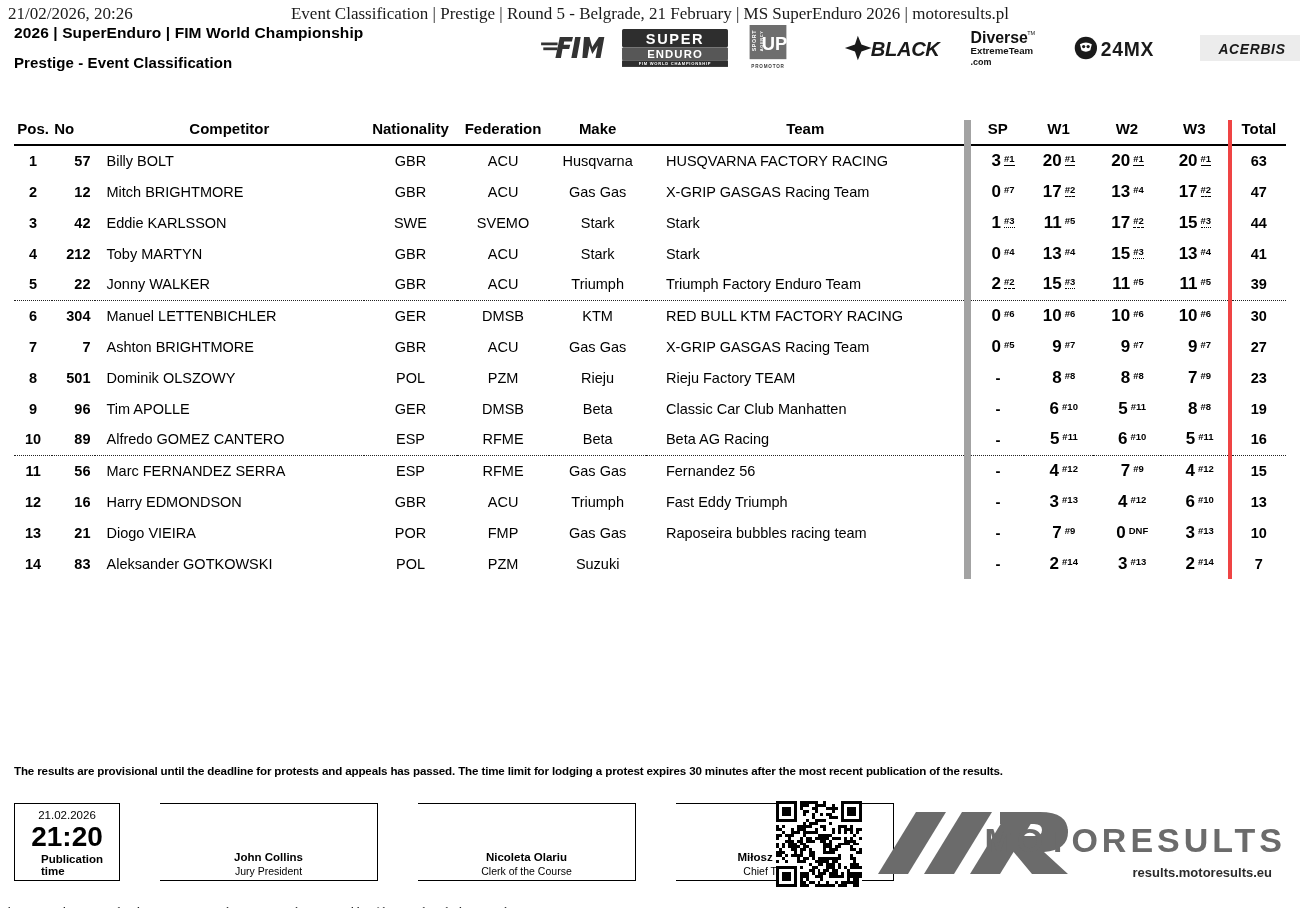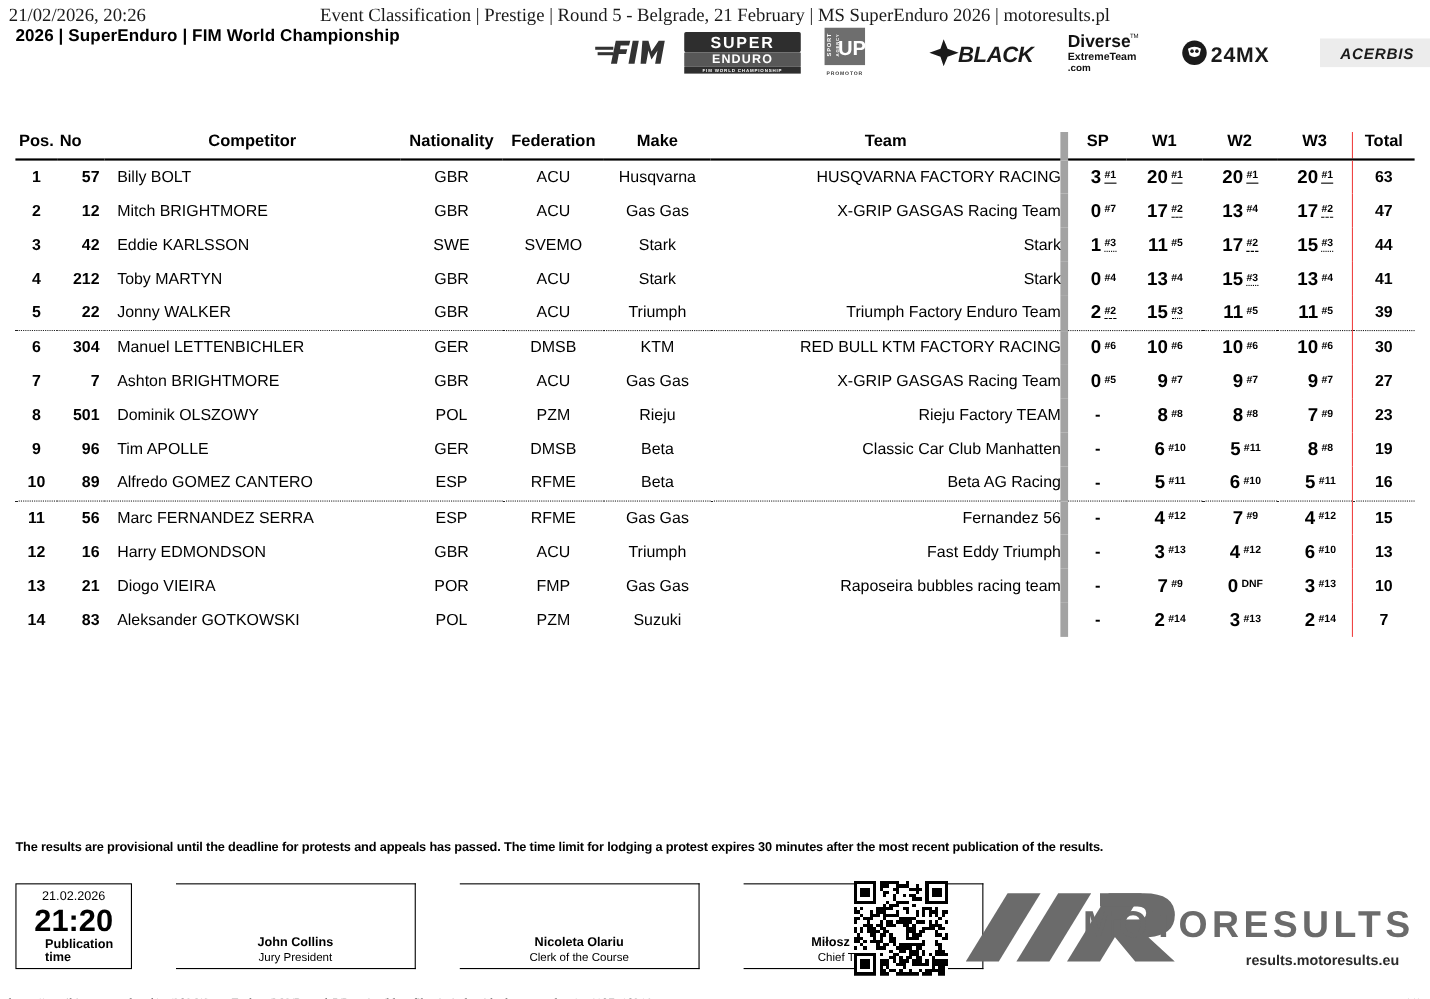--- a/index.html
+++ b/index.html
@@ -62,32 +62,32 @@
     white-space: nowrap;
   }
 
   
   .c-pos   { width: 38px;  text-align: center; font-weight: bold; font-size: 16px; }
   .c-no    { width: 42px;  text-align: right;  font-weight: bold; padding-right: 4px !important; }
   .c-comp  { width: 268px; text-align: left;   padding-left: 12px !important; }
   .c-nat   { width: 92px;  text-align: center; }
   .c-fed   { width: 92px;  text-align: center; }
   .c-make  { width: 96px;  text-align: center; }
-  .c-team  { width: 320px; text-align: right;   padding-left: 20px !important; }
+  .c-team  { width: 320px; text-align: left;   padding-left: 20px !important; }
   .c-sp    { width: 56px; }
   .c-w     { width: 68px; }
   .c-total { width: 56px;  text-align: center; font-weight: bold; font-size: 17px; }
 
   thead .c-comp, thead .c-team { text-align: center; padding-left: 0 !important; }
   thead .c-no { text-align: left; padding-right: 0 !important; padding-left: 2px !important; }
   thead .c-sp, thead .c-w { text-align: center; }
 
   
   .vrule-l { border-left: 7px solid #a3a3a3; }
-  .vrule-total { border-left: 1px solid #ef4444; }
+  .vrule-total { border-left: 4px solid #ef4444; }
 
   
   tr.grp-end td { border-bottom: 1px dotted #222; }
 
   
   .score { display: flex; align-items: baseline; justify-content: center; gap: 3px; }
   .score .val { font-weight: bold; font-size: 17px; min-width: 20px; text-align: right; }
   .score .rk  { font-size: 9.5px; font-weight: bold; position: relative; top: -4px;
                 padding-bottom: 1px; }
   .rk.u1 { border-bottom: 1.4px solid #000; }
@@ -134,20 +134,21 @@
 </head>
 <body>
 
 <div class="print-head">
   <span class="ph-left">21/02/2026, 20:26</span>
   <span class="ph-center">Event Classification | Prestige | Round 5 - Belgrade, 21 February | MS SuperEnduro 2026 | motoresults.pl</span>
 </div>
 
 <div class="titles">
   <div class="title-line t1">2026 | SuperEnduro | FIM World Championship</div>
+  <div class="title-line t3">Prestige - Event Classification</div>
 </div>
 
 <div class="logos">
 
   <div class="logo-slot fim-logo">
     <svg viewBox="0 0 120 52" width="66" height="30" aria-hidden="true">
       <g fill="#333">
         <rect x="2" y="16" width="30" height="5"></rect>
         <rect x="6" y="25" width="26" height="5"></rect>
         <path d="M36 6 L60 6 L58 14 L44 14 L43 20 L55 20 L53 28 L41 28 L38 44 L28 44 Z"></path>

